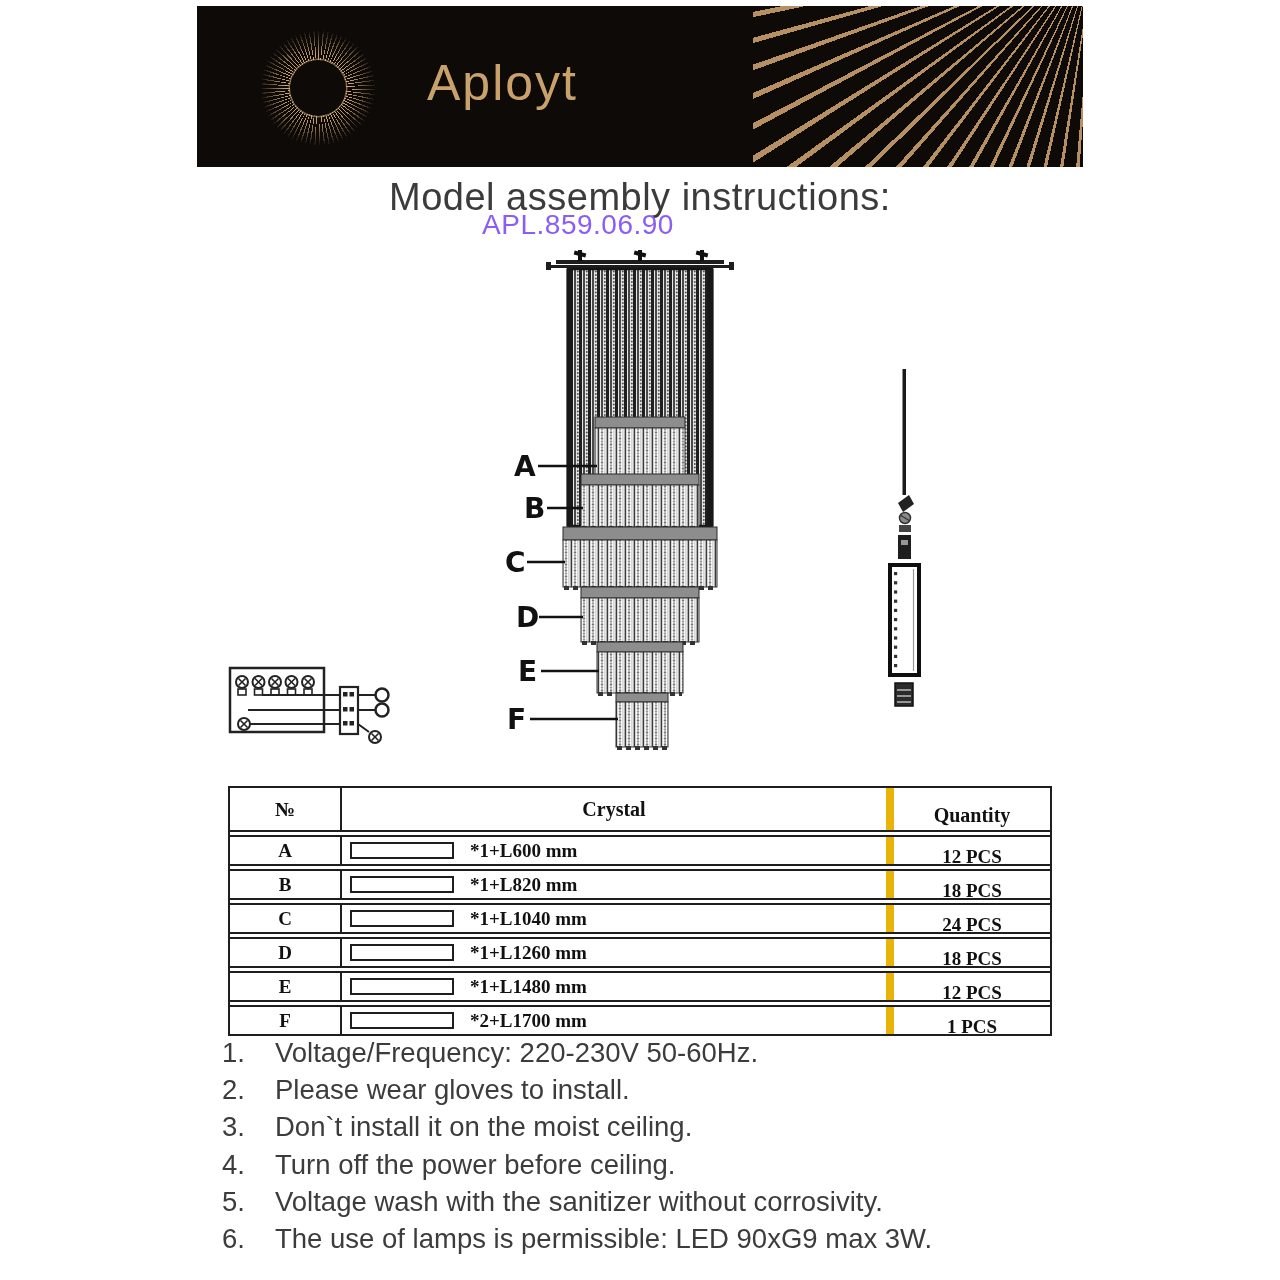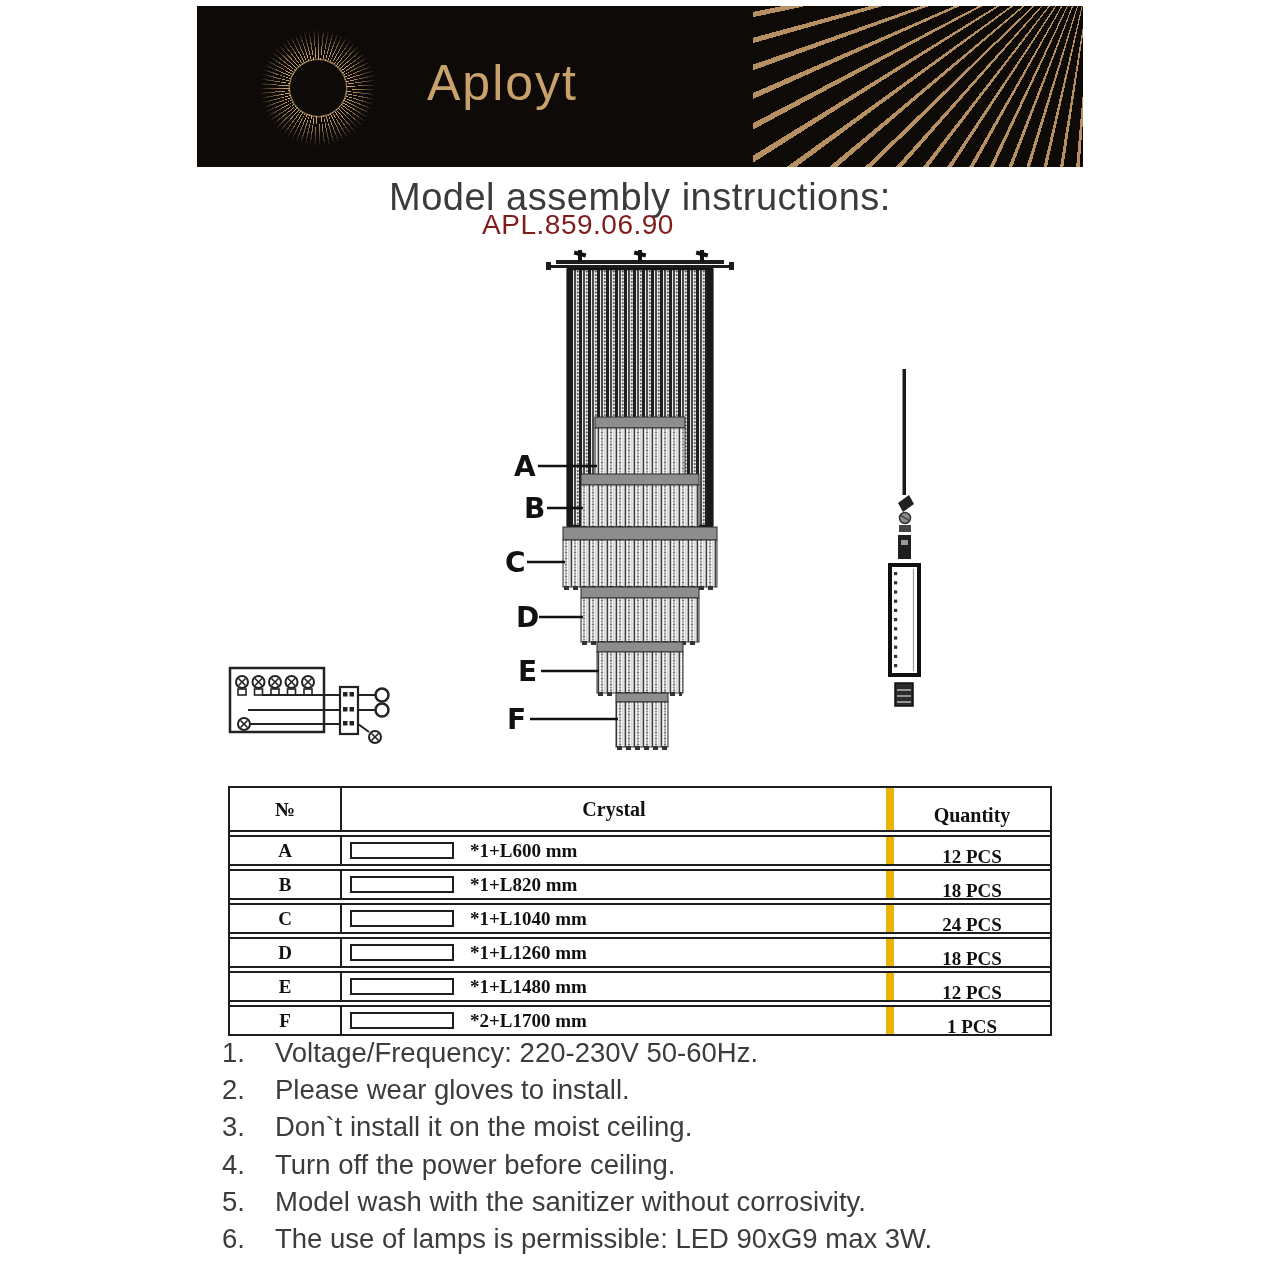--- a/index.html
+++ b/index.html
@@ -18,21 +18,21 @@
         letter-spacing:2px;}
   .fan{position:absolute;right:0;top:0;width:330px;height:161px;
         background:repeating-conic-gradient(from 90deg at 104% -38%,
           #bf9768 0deg 0.85deg, rgba(13,10,8,0) 0.85deg 4.1deg);
         opacity:.95;}
 
   
   .title1{position:absolute;left:0;top:176px;width:1280px;text-align:center;
         font-size:38px;color:#3b3b3b;letter-spacing:.5px;}
   .title2{position:absolute;left:0;top:209px;width:1156px;text-align:center;
-        font-size:28px;color:#7f1d1d;letter-spacing:.5px;}
+        font-size:28px;color:#8b5cf6;letter-spacing:.5px;}
 
   
   .svg-abs{position:absolute;}
 
   
   .tbl{position:absolute;left:228px;top:786px;width:820px;border:2px solid #1e1e1e;
         font-family:"Liberation Serif","DejaVu Serif",serif;color:#111;}
   .tr{display:flex;background:#fff;border-bottom:2px solid #1e1e1e;}
   .tr:last-child{border-bottom:none;}
   .tr + .tr{border-top:2px solid #1e1e1e;margin-top:3px;}
@@ -335,21 +335,21 @@
     <div class="ins">
         <span class="ins-n">3.</span>
         <span class="ins-t">Don`t install it on the moist ceiling.</span>
       </div>
     <div class="ins">
         <span class="ins-n">4.</span>
         <span class="ins-t">Turn off the power before ceiling.</span>
       </div>
     <div class="ins">
         <span class="ins-n">5.</span>
-        <span class="ins-t">Model wash with the sanitizer without corrosivity.</span>
+        <span class="ins-t">Voltage wash with the sanitizer without corrosivity.</span>
       </div>
     <div class="ins">
         <span class="ins-n">6.</span>
         <span class="ins-t">The use of lamps is permissible: LED 90xG9 max 3W.</span>
       </div>
   </div>
 
 </div>
 
 </body></html>

